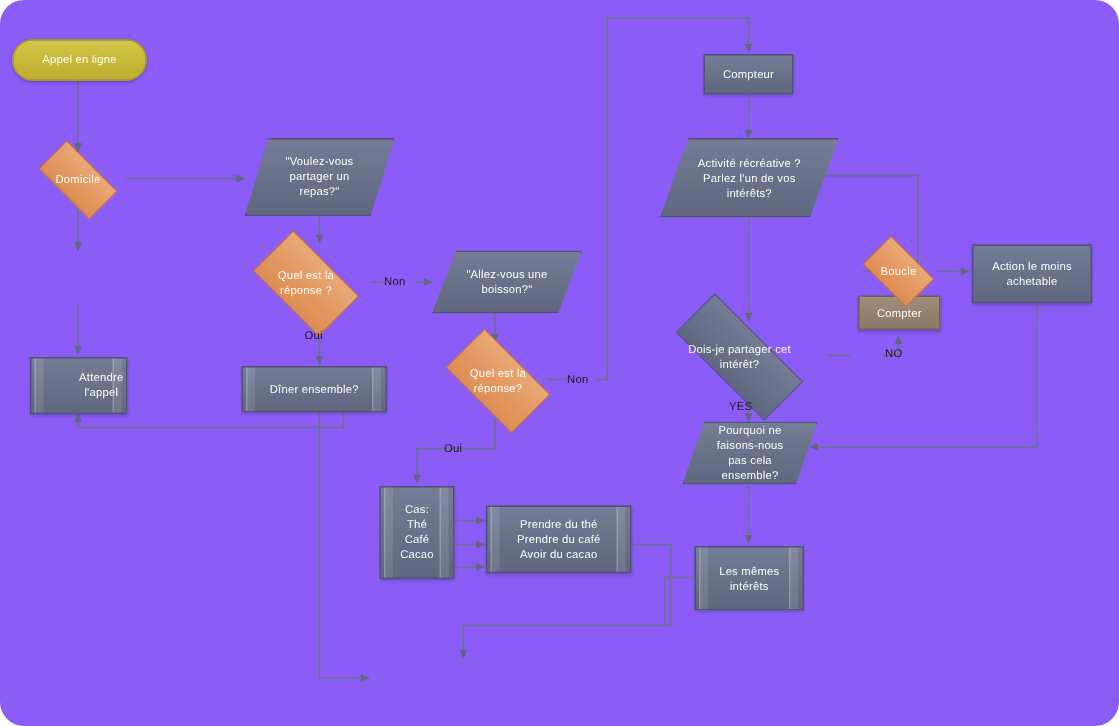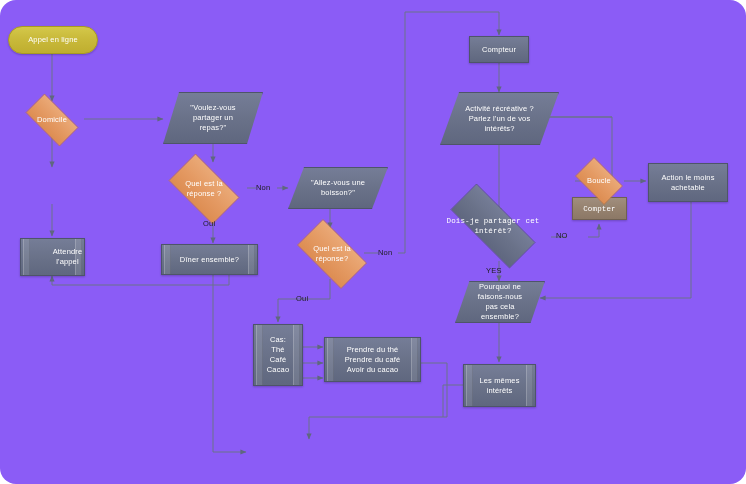--- a/index.html
+++ b/index.html
@@ -68,21 +68,20 @@
     border-left: 1px solid rgba(255,255,255,0.20);
     border-right: 1px solid rgba(0,0,0,0.10);
     z-index: 1;
   }
   .process.sub::before { left: 2px; }
   .process.sub::after  { right: 2px; }
   
   .process.brown {
     background: linear-gradient(180deg, #a08e7e 0%, #96826f 50%, #8c7866 100%);
     border: 1px solid #6f6052;
-    font-family: Liberation Mono, monospace;
   }
   
   .decision {
     background: transparent;
     border: none;
     box-shadow: none;
   }
   .decision .dshape {
     position: absolute;
     left: 0; top: 0; right: 0; bottom: 0;
@@ -263,21 +262,21 @@
 
   <div class="node process brown" style="left:572px; top:197px; width:55px; height:23px;">
     <span class="txt">Compter</span>
   </div>
 
   <div class="node process" style="left:648px; top:163px; width:80px; height:39px;">
     <span class="txt">Action le moins
 achetable</span>
   </div>
 
-  <div class="node decision slate" style="left:434px; top:200px; width:118px; height:52px;font-family:Liberation Mono, monospace;">
+  <div class="node decision slate" style="left:434px; top:212px; width:118px; height:52px;">
     <span class="dshape"></span>
     <span class="txt">Dois-je partager cet
 intérêt?</span>
   </div>
 
   <div class="node data" style="left:455px; top:281px; width:90px; height:42px;">
     <span class="pshape"></span>
     <span class="txt">Pourquoi ne
 faisons-nous
 pas cela
@@ -287,16 +286,16 @@
   <div class="node process sub" style="left:463px; top:364px; width:73px; height:43px;">
     <span class="txt">Les mêmes
 intérêts</span>
   </div>
 
 
   <span class="elabel" style="left:256px; top:183px;">Non</span>
   <span class="elabel" style="left:203px; top:219px;">Oui</span>
   <span class="elabel" style="left:378px; top:248px;">Non</span>
   <span class="elabel" style="left:296px; top:294px;">Oui</span>
-  <span class="elabel" style="left:556px; top:231px;">NO</span>
+  <span class="elabel" style="left:590px; top:231px;">NO</span>
   <span class="elabel" style="left:486px; top:266px;">YES</span>
 
 </div>
 
 </body></html>

